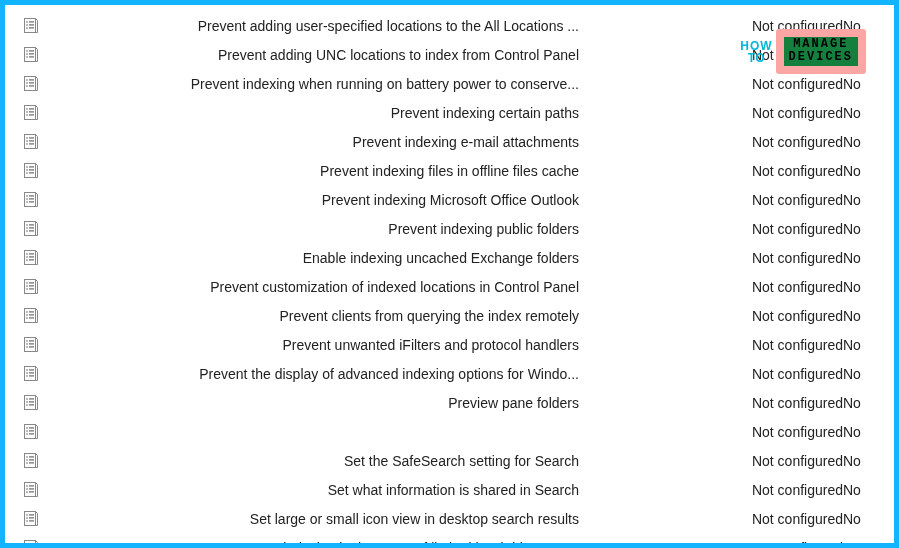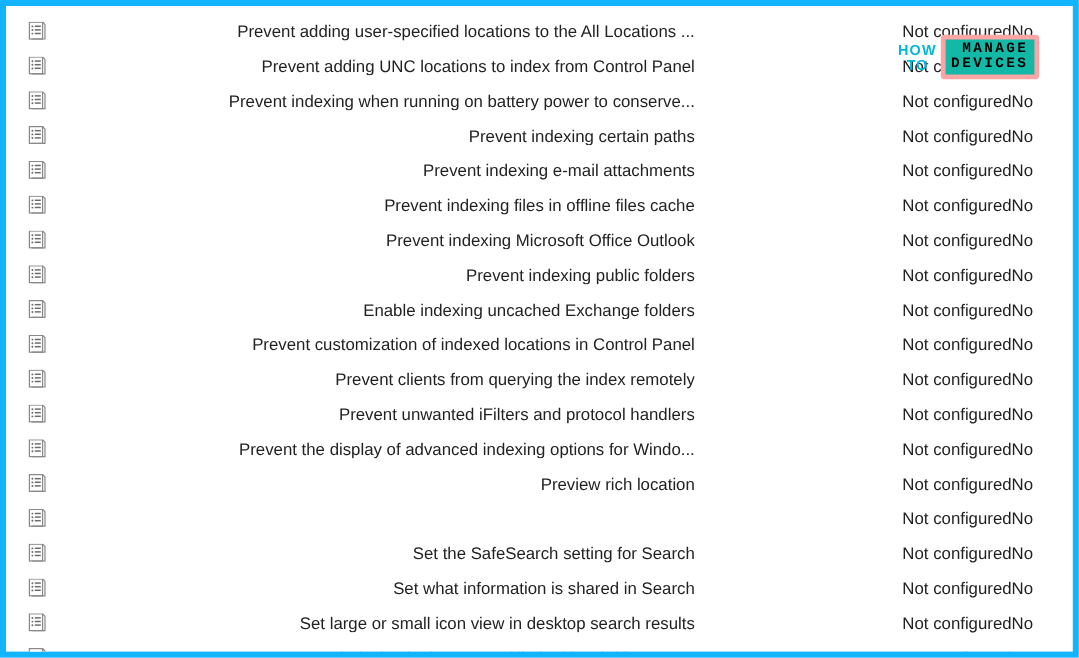--- a/index.html
+++ b/index.html
@@ -81,30 +81,30 @@
       font-weight: 900;
       font-size: 12px;
       line-height: 12px;
       color: #00b8d9;
       letter-spacing: 0.5px;
     }
     .wm-howto span:first-child {
       letter-spacing: 1px;
     }
     .wm-box {
-      border: 4px solid #fca5a5;
+      border: 8px solid #fca5a5;
       border-radius: 3px;
       padding: 1px 5px 2px 5px;
       font-family: "Courier New", monospace;
       font-weight: 900;
       font-size: 12px;
       line-height: 13px;
       letter-spacing: 2px;
-      background: #14b8a6;
-      text-align: right;
+      background: #15803d;
+      text-align: center;
     }
     .wm-box div {
       white-space: nowrap;
     }
   </style>
 </head>
 <body>
 
 <div class="outer-frame">
 
@@ -360,21 +360,21 @@
         <svg class="policy-icon" viewBox="0 0 16 16">
           <rect x="1.5" y="0.5" width="11" height="14" fill="#fdfdfd" stroke="#888" stroke-width="1"></rect>
           <polyline points="12.5,0.5 14.5,2.5 14.5,14.5 3.5,14.5" fill="none" stroke="#888" stroke-width="1"></polyline>
           <circle cx="4" cy="4" r="0.8" fill="#6a6a6a"></circle>
             <rect x="6" y="3.3" width="5" height="1.2" fill="#6a6a6a"></rect>
           <circle cx="4" cy="7" r="0.8" fill="#6a6a6a"></circle>
             <rect x="6" y="6.3" width="5" height="1.2" fill="#6a6a6a"></rect>
           <circle cx="4" cy="10" r="0.8" fill="#6a6a6a"></circle>
             <rect x="6" y="9.3" width="5" height="1.2" fill="#6a6a6a"></rect>
         </svg>
-        <span class="col-name-text">Preview rich location</span>
+        <span class="col-name-text">Preview pane folders</span>
       </div>
       <div class="col-state">Not configured</div>
       <div class="col-comment">No</div>
     </div>
 
     <div class="policy-row">
       <div class="col-name">
         <svg class="policy-icon" viewBox="0 0 16 16">
           <rect x="1.5" y="0.5" width="11" height="14" fill="#fdfdfd" stroke="#888" stroke-width="1"></rect>
           <polyline points="12.5,0.5 14.5,2.5 14.5,14.5 3.5,14.5" fill="none" stroke="#888" stroke-width="1"></polyline>

